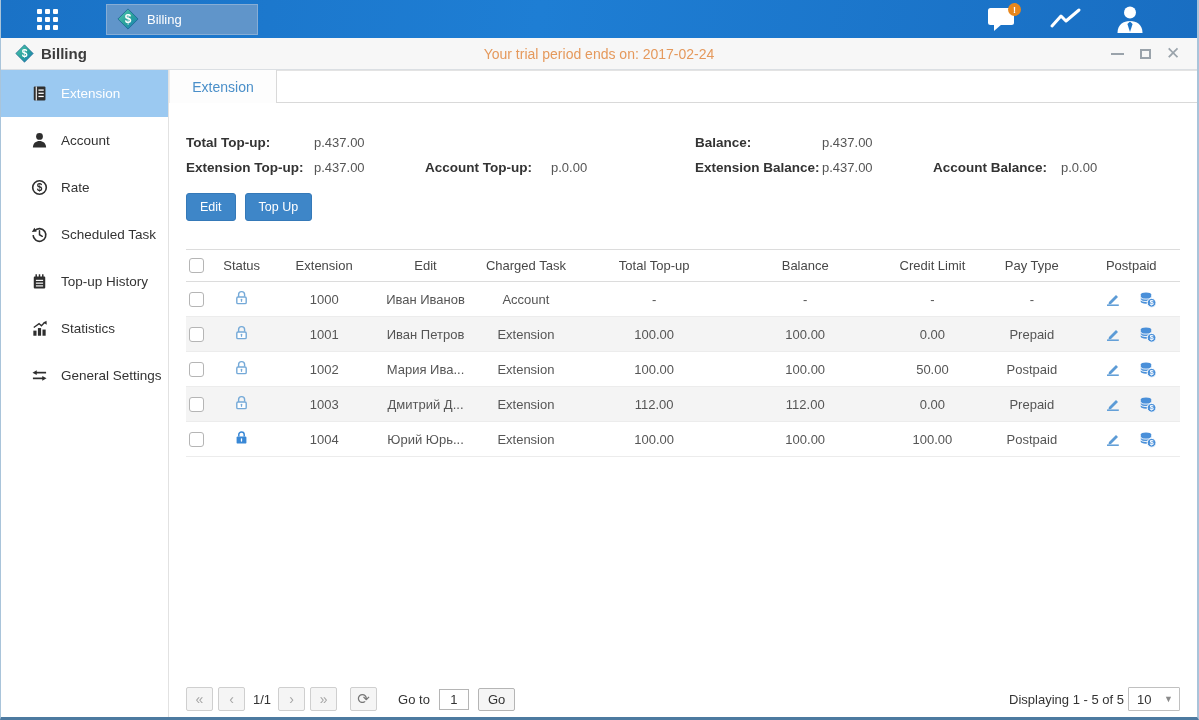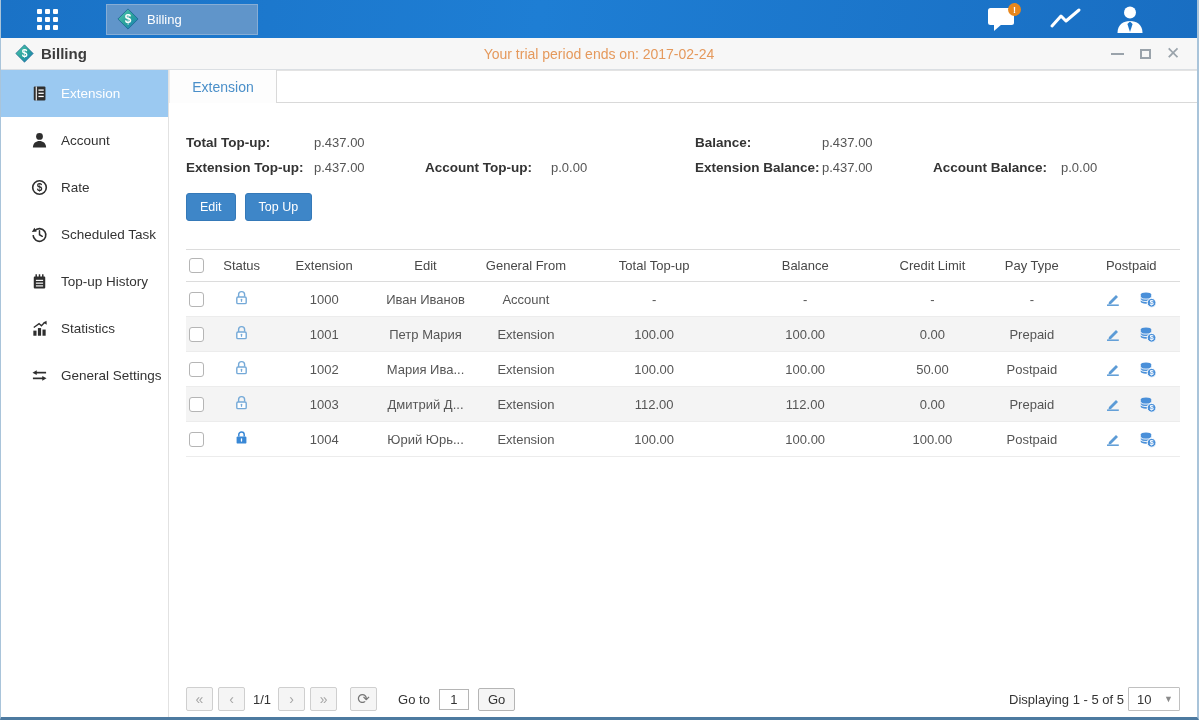--- a/index.html
+++ b/index.html
@@ -287,21 +287,21 @@
               <col style="width:9.8%">
           </colgroup>
           <thead>
             <tr>
               <th class="chk-col">
                   <div class="checkbox"></div>
                 </th>
               <th>Status</th>
               <th>Extension</th>
               <th>Edit</th>
-              <th>General From</th>
+              <th>Charged Task</th>
               <th>Total Top-up</th>
               <th>Balance</th>
               <th>Credit Limit</th>
               <th>Pay Type</th>
               <th>Postpaid</th>
             </tr>
           </thead>
           <tbody>
               <tr>
     <td class="chk-col">
@@ -354,21 +354,21 @@
       <span class="lock lock-open" style="display: inline-flex;">
         <svg width="17" height="17" viewBox="0 0 17 17">
           <path d="M5.6,8 V5.6 a3,3 0 0 1 6,0 V6.9" fill="none" stroke="#74a9d8" stroke-width="1.4" stroke-linecap="round"></path>
           <rect x="3.8" y="8" width="9.4" height="6.6" rx="1.2" fill="#fff" stroke="#74a9d8" stroke-width="1.4"></rect>
           <line x1="8.5" y1="10.3" x2="8.5" y2="12.3" stroke="#74a9d8" stroke-width="1.3" stroke-linecap="round"></line>
         </svg>
       </span>
       
     </td>
     <td>1001</td>
-    <td>Петр Мария</td>
+    <td>Иван Петров</td>
     <td>Extension</td>
     <td>100.00</td>
     <td>100.00</td>
     <td>0.00</td>
     <td>Prepaid</td>
     <td>
       <div class="op-icons">
         <span>
           <svg width="16" height="16" viewBox="0 0 16 16">
             <path d="M4,11 L11,4 l2,2 L6,13 L3.4,13.6 Z" fill="#5c9bd6"></path>

